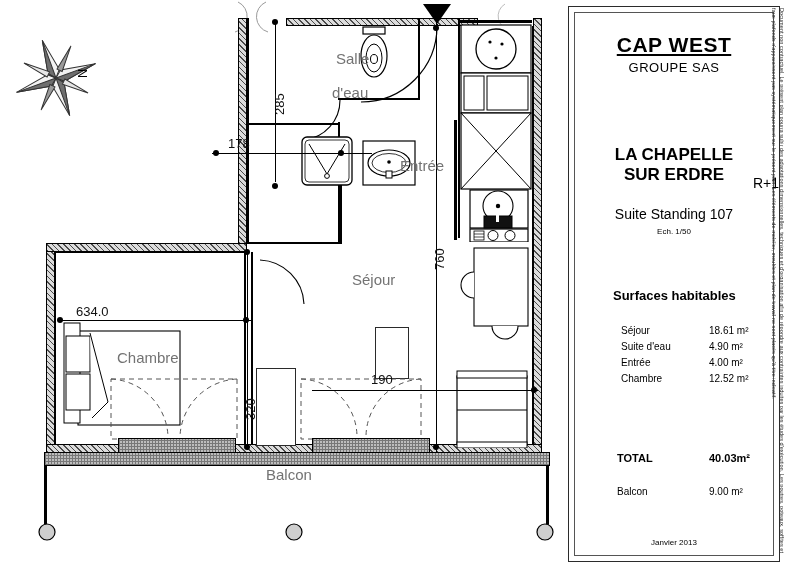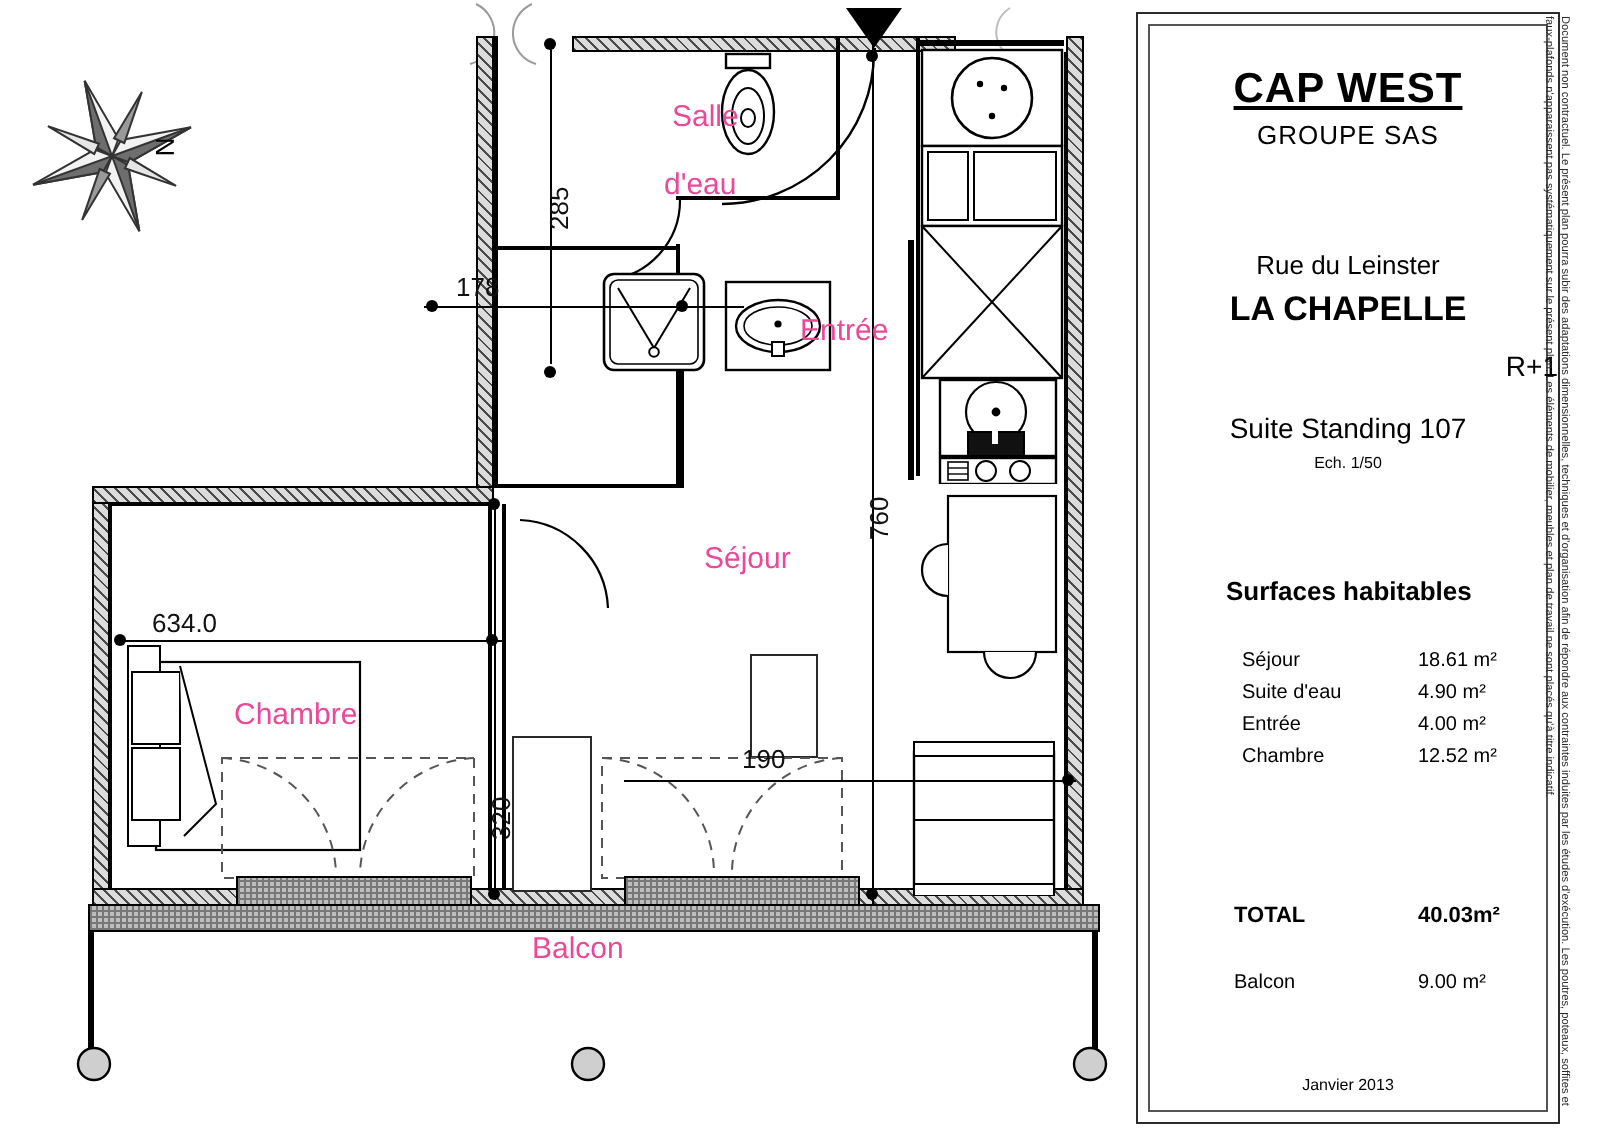--- a/index.html
+++ b/index.html
@@ -13,21 +13,21 @@
   #plan{position:absolute;left:0;top:0;width:565px;height:573px;}
 
   
   .wall{position:absolute;background:
       repeating-linear-gradient(45deg,#4a4a4a 0 1px,rgba(255,255,255,0) 1px 4px),
       #dcdcdc;
       border:1px solid #000;box-sizing:border-box;}
   .wall-thin{position:absolute;background:#000;}
   .line{position:absolute;background:#000;}
 
-  .room-label{position:absolute;font-size:15px;color:#ec4899;white-space:nowrap;}
+  .room-label{position:absolute;font-size:15px;color:#737373;white-space:nowrap;}
   .dim-h{position:absolute;font-size:13px;color:#111;white-space:nowrap;}
   .dim-v{position:absolute;font-size:13px;color:#111;white-space:nowrap;
          transform:rotate(-90deg);transform-origin:0 0;}
 
   .furn{position:absolute;border:1px solid #2a2a2a;box-sizing:border-box;background:#fff;}
 
   .balcony-slab{position:absolute;background:
       repeating-linear-gradient(0deg,#777 0 1px,rgba(255,255,255,0) 1px 3px),
       repeating-linear-gradient(90deg,#777 0 1px,rgba(255,255,255,0) 1px 3px),
       #bdbdbd;border:1px solid #000;box-sizing:border-box;}
@@ -288,22 +288,22 @@
     <div class="room-label" style="left:117px;top:349px;">Chambre</div>
     <div class="room-label" style="left:266px;top:466px;">Balcon</div>
   </div>
 
   <div id="titleblock">
     <div id="titleblock-inner"></div>
 
     <div class="tb-center" id="company" style="top:26px;text-decoration:underline;">CAP WEST</div>
     <div class="tb-center" id="group" style="top:53px;">GROUPE SAS</div>
 
-    <div class="tb-center" id="street" style="top:118px;">Rue du Leinster</div>
     <div class="tb-center" id="city1" style="top:138px;">LA CHAPELLE</div>
+    <div class="tb-center" id="city2" style="top:158px;">SUR ERDRE</div>
     <div class="tb-center" id="floorlevel" style="top:168px;text-align:right;">R+1</div>
     <div class="tb-center" id="suite" style="top:199px;">Suite Standing 107</div>
     <div class="tb-center" id="scale" style="top:220px;">Ech. 1/50</div>
 
     <div id="surfaces-title" style="position:absolute;left:44px;top:281px;">Surfaces habitables</div>
 
     <div class="srow" style="left:52px;top:318px;">
       <span class="nm">Séjour</span>
       <span class="vl">18.61 m²</span>
     </div>

